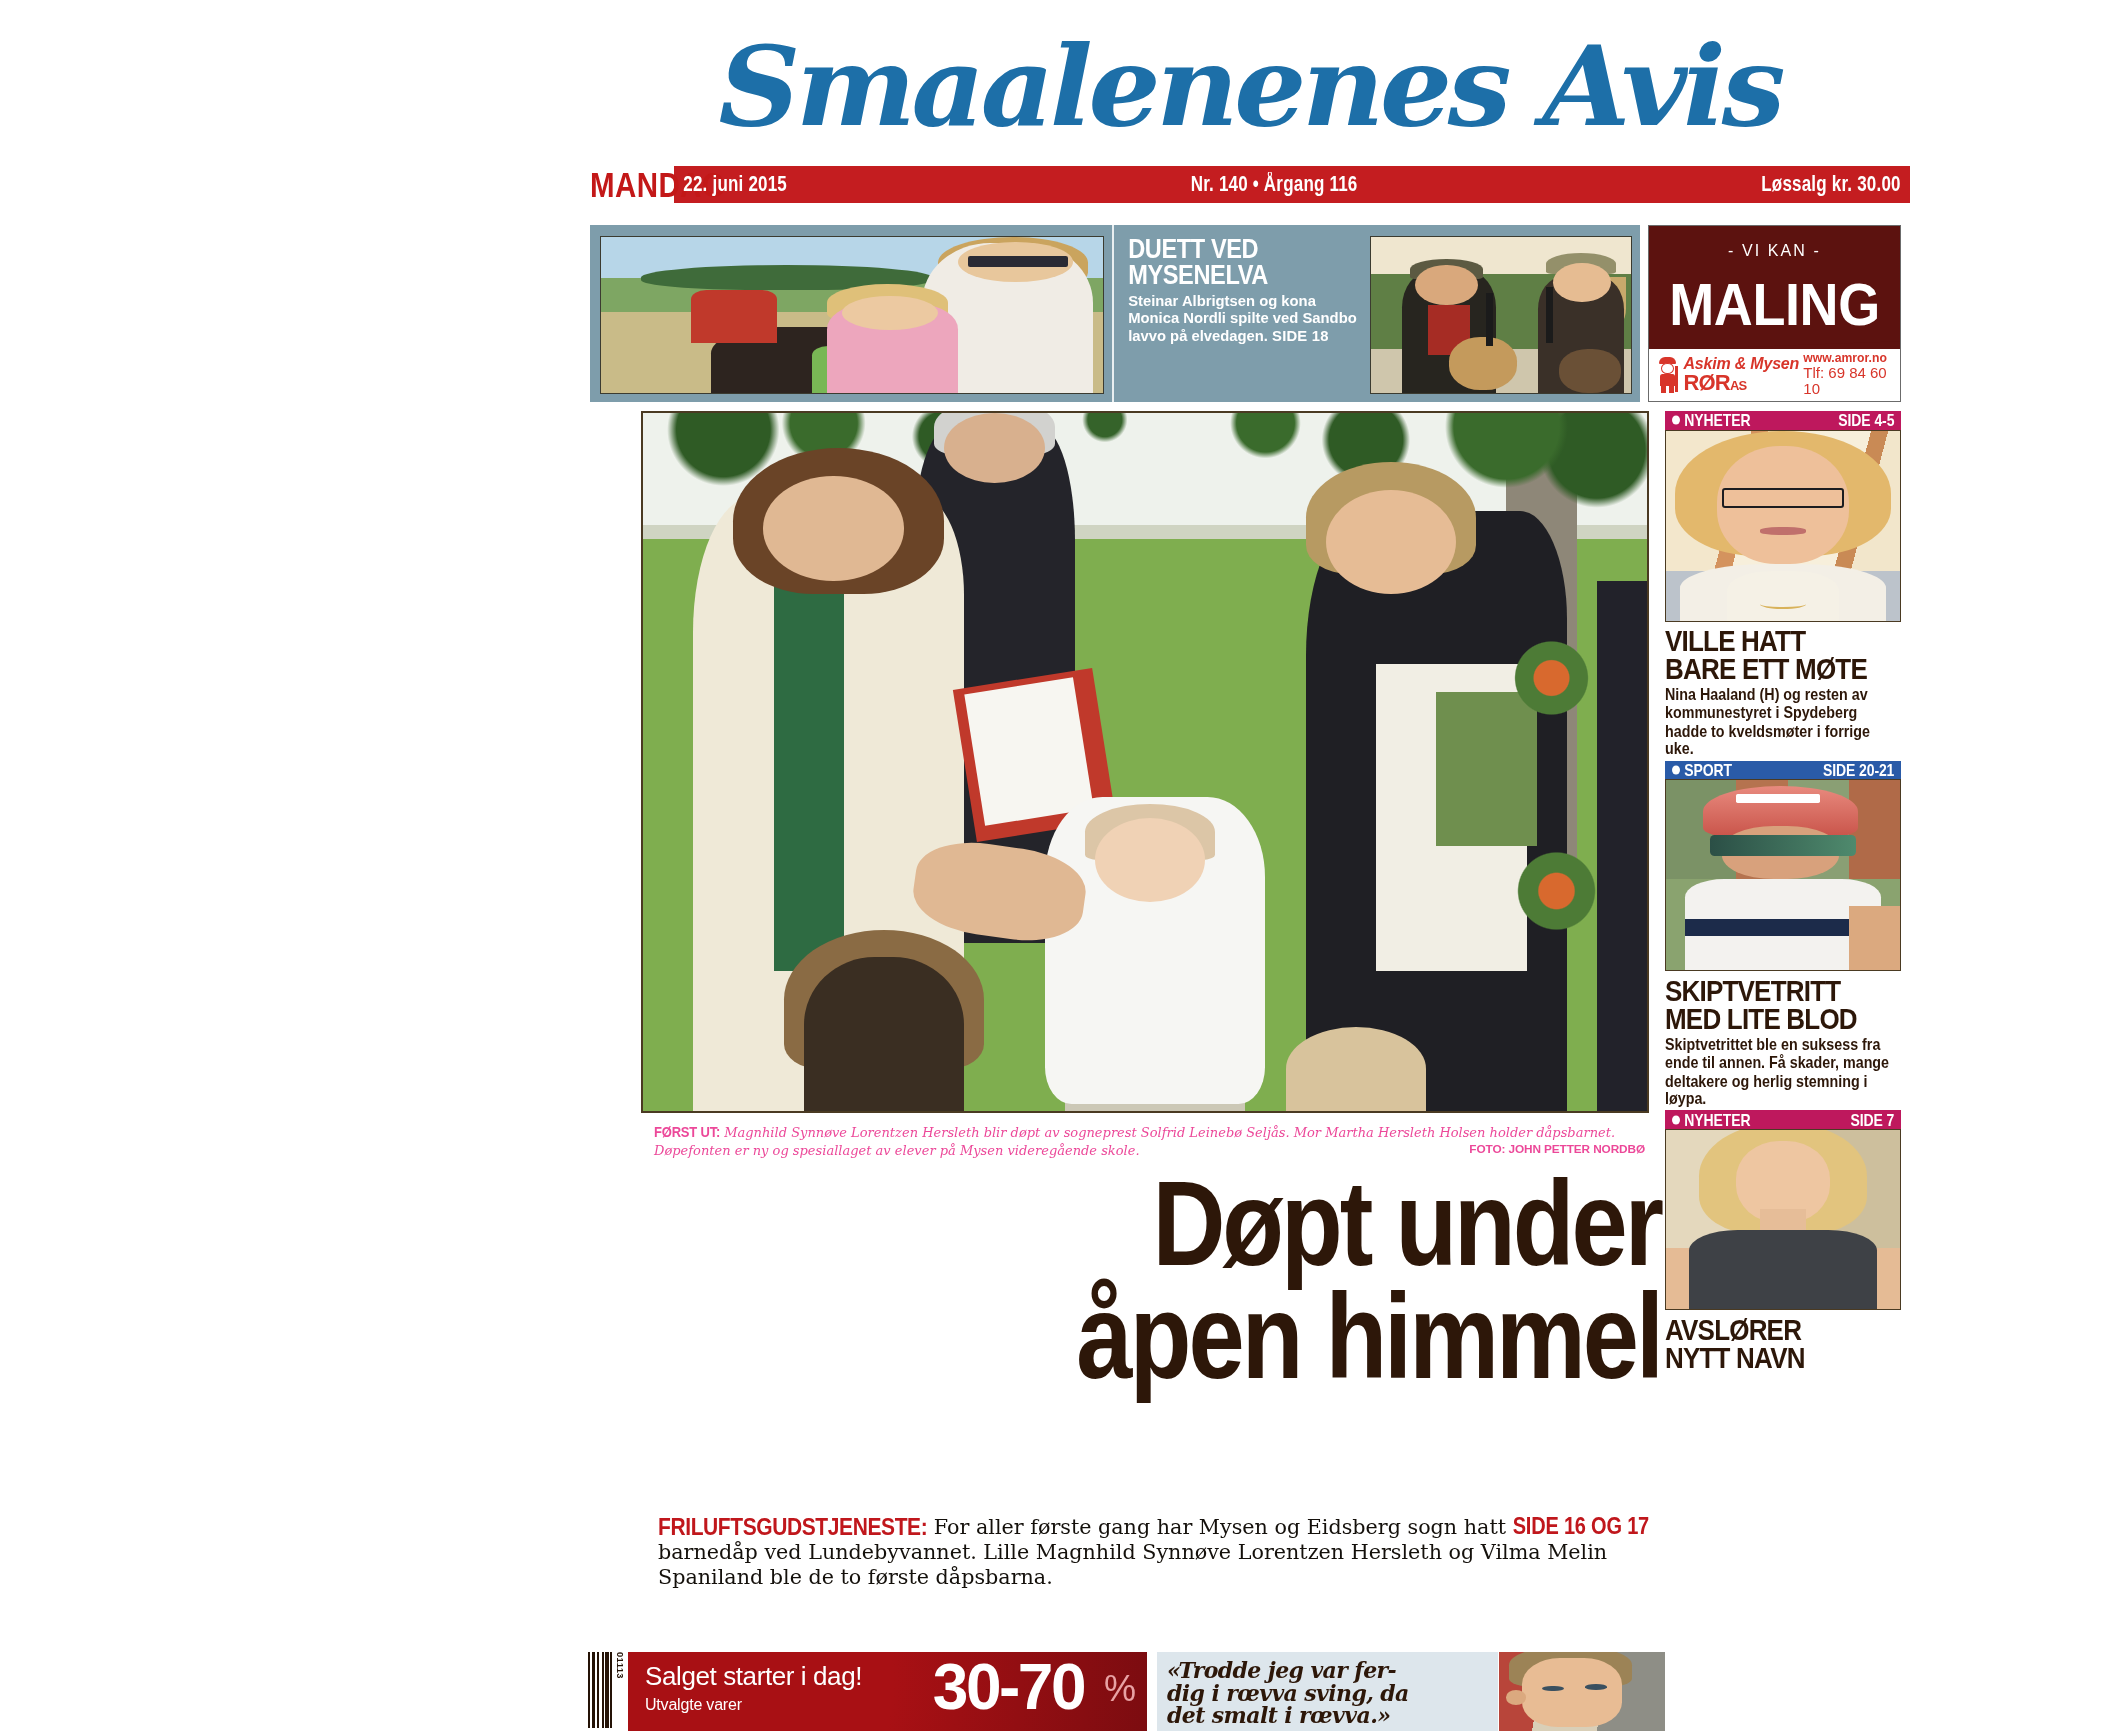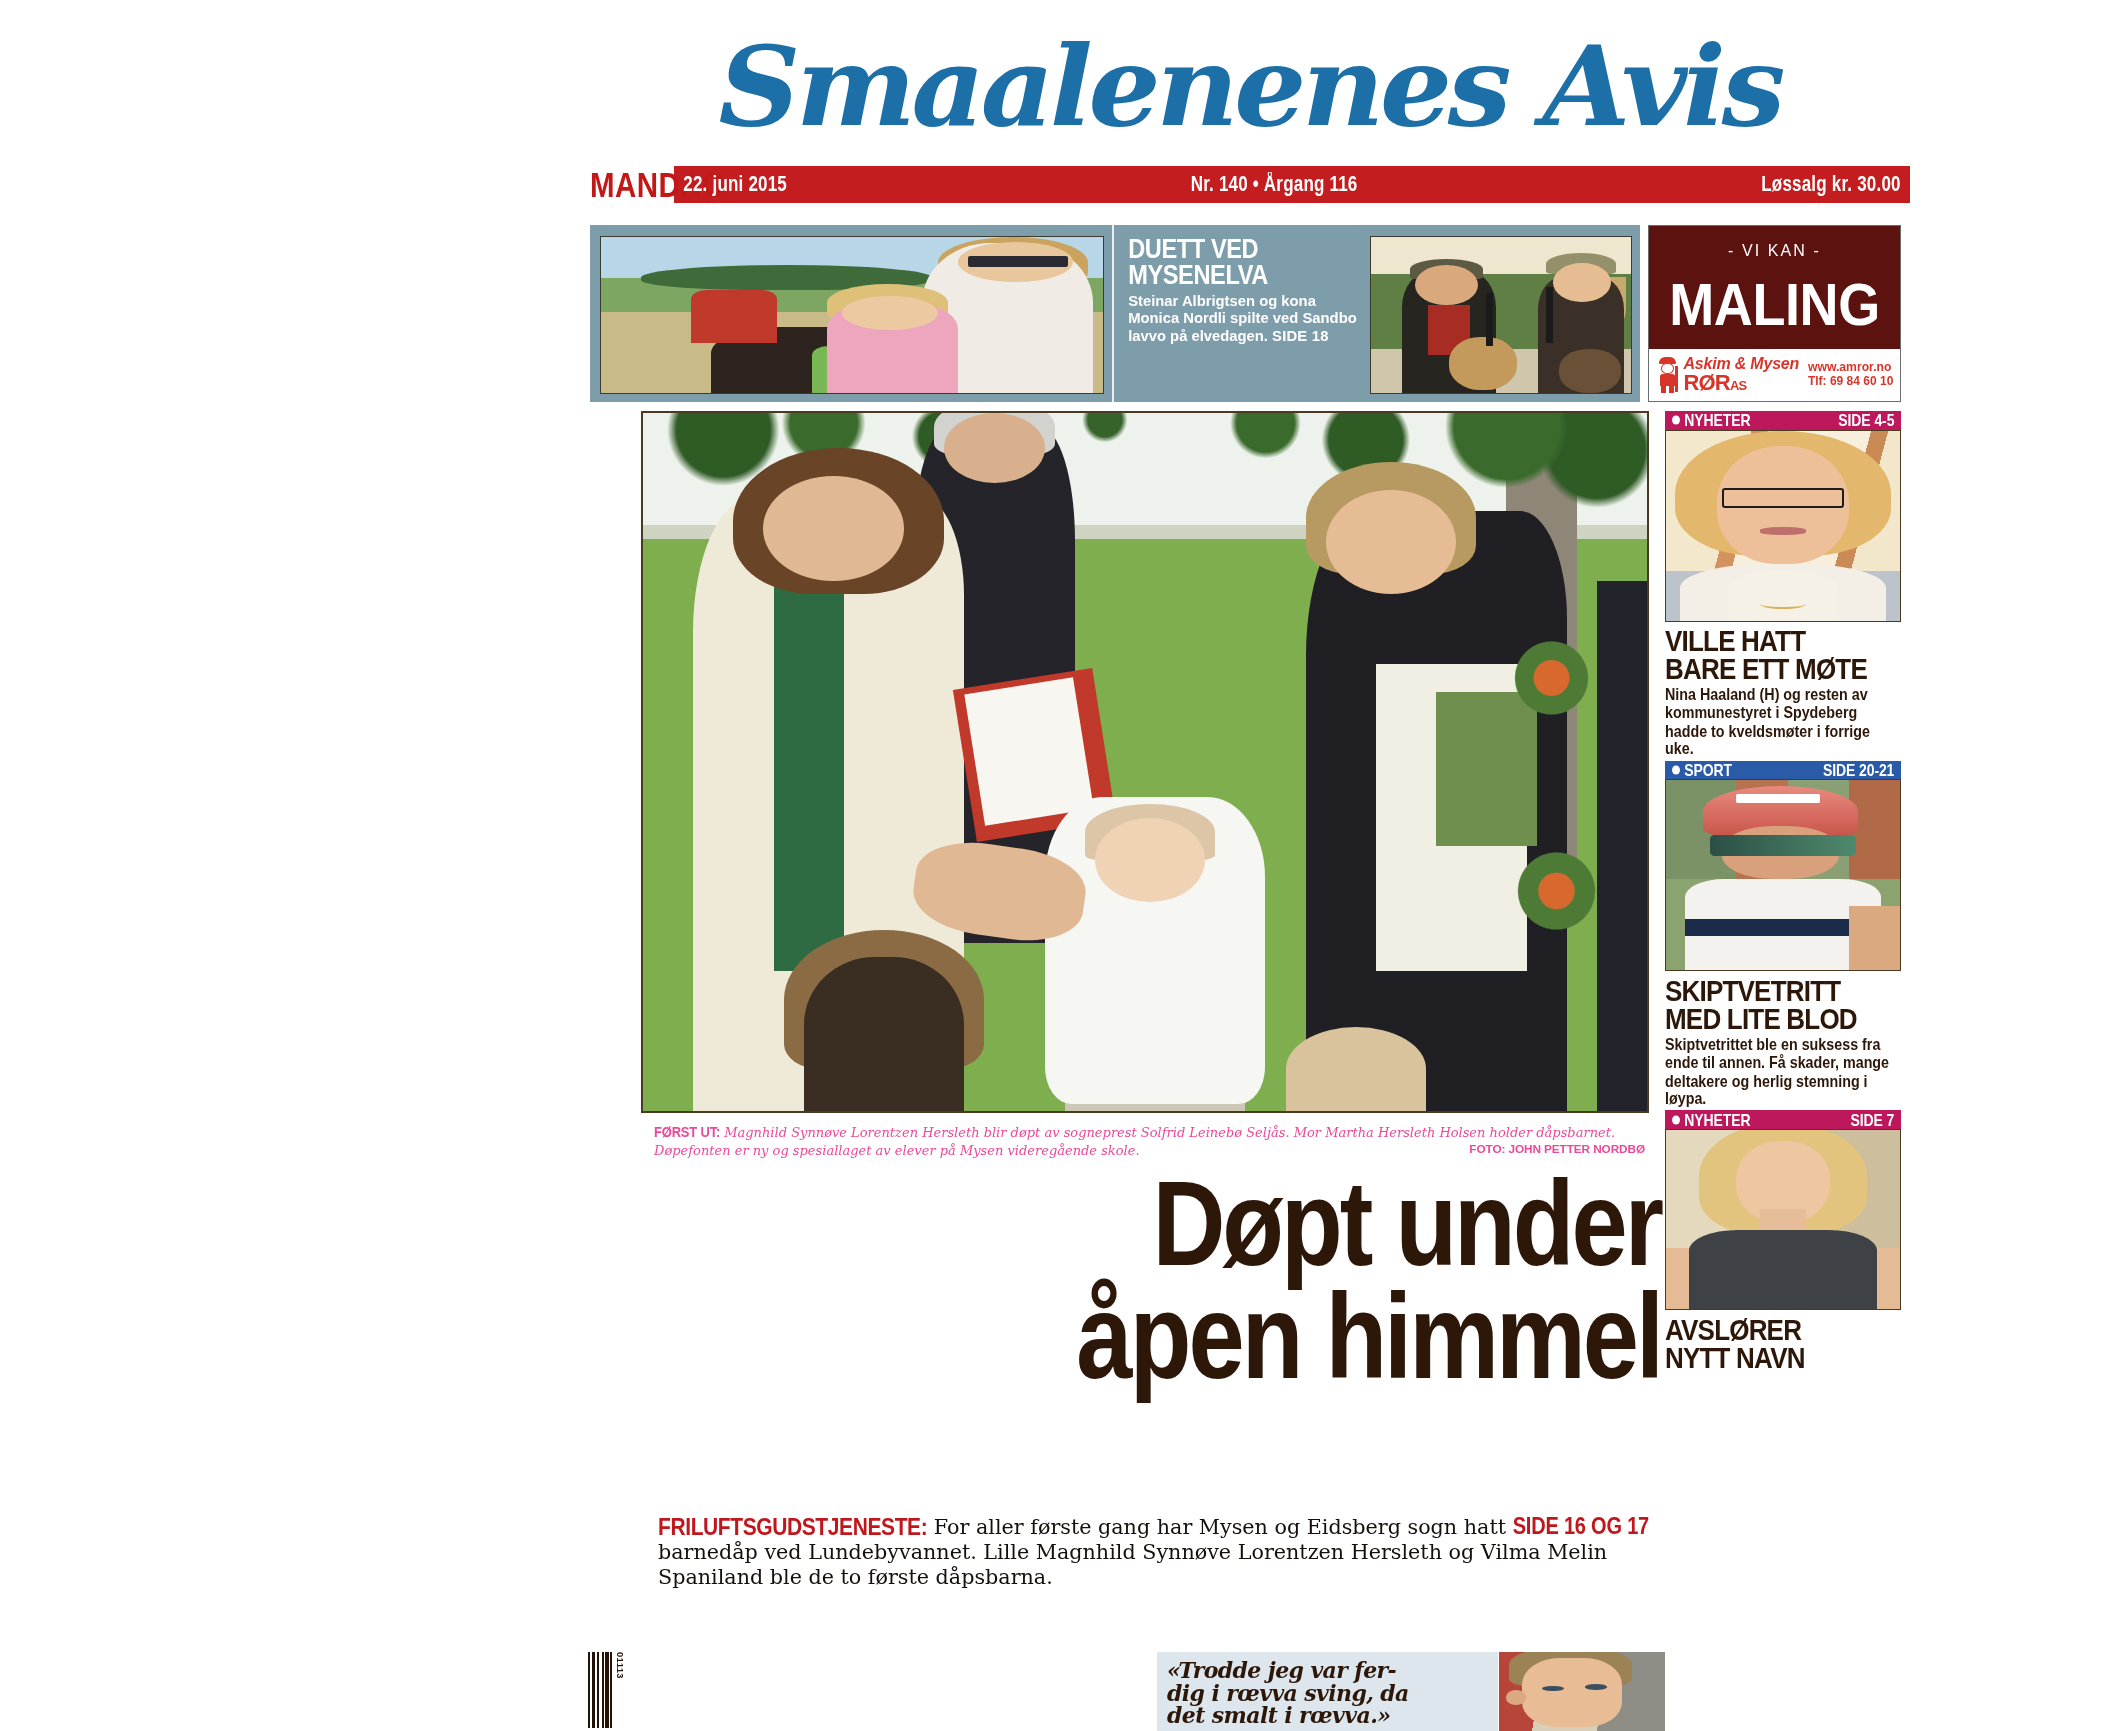--- a/index.html
+++ b/index.html
@@ -100,21 +100,21 @@
   .ror-mascot .body { position:absolute; left:4.2px; top:17px; width:15px; height:12.6px; background:#d8352a; border-radius:2.5px 2.5px 0 0; }
   .ror-mascot .leg1 { position:absolute; left:5px; top:29px; width:5px; height:7.6px; background:#d8352a; }
   .ror-mascot .leg2 { position:absolute; left:13.5px; top:29px; width:5px; height:7.6px; background:#d8352a; }
   .ror-mascot .pipe { position:absolute; left:19.4px; top:9.3px; width:3px; height:26px; background:#d8352a; }
   .ror-txt { flex:0 0 auto; line-height:1; }
   .ror-askim { color:#d8352a; font-size:16px; font-weight:700; font-style:italic; letter-spacing:-0.2px; }
   .ror-ror { color:#d8352a; font-size:22px; font-weight:700; letter-spacing:-0.8px; }
   .ror-ror small { font-size:13px; }
   .ad-contact { margin-left:auto; text-align:left; color:#d8352a; line-height:1.1; }
   .ad-contact .w { font-size:12.2px; font-weight:600; }
-  .ad-contact .t { font-size:12px; font-weight:700; }
+  .ad-contact .t { font-size:15px; font-weight:400; }
 
   
   .main-photo { position:absolute; left:641px; top:411px; width:1008px; height:702px;
                 border:2.1px solid #4a3a22; overflow:hidden;
                 background:linear-gradient(#e8eee4 0 18%, #80ab52 18% 78%, #8eb85f 78% 100%); }
   .mp-sky { position:absolute; left:0; top:0; width:100%; height:22%; background:#eef2ec; }
   .mp-field { position:absolute; left:0; top:18%; width:100%; height:82%; background:#7fae4f; }
   .mp-field2 { position:absolute; left:0; top:16%; width:100%; height:6%; background:#cfd4c2; }
   .mp-tree-trunk { position:absolute; right:7%; top:0; width:7%; height:64%; background:#8e8778; }
   .mp-leaves { position:absolute; left:0; top:0; width:100%; height:24%;
@@ -486,20 +486,28 @@
       </div>
     </div>
 
   </div>
 
   <div class="barcode">
     <div class="bc-lines"></div>
     <div class="bc-num">01113</div>
   </div>
 
+  <div class="ad-sale">
+    <div class="sale-left">
+      <div class="sale-l1">Salget starter i dag!</div>
+      <div class="sale-l2">Utvalgte varer</div>
+    </div>
+    <div class="sale-num">30-70</div>
+    <div class="sale-pct">%</div>
+  </div>
 
   <div class="quote-teaser">
     <div class="qt-text">
       <div>«Trodde jeg var fer-</div>
       <div>dig i rœvva sving, da</div>
       <div>det smalt i rœvva.»</div>
     </div>
     <div class="qt-photo">
       <div class="bgr"></div>
         <div class="hair"></div>

